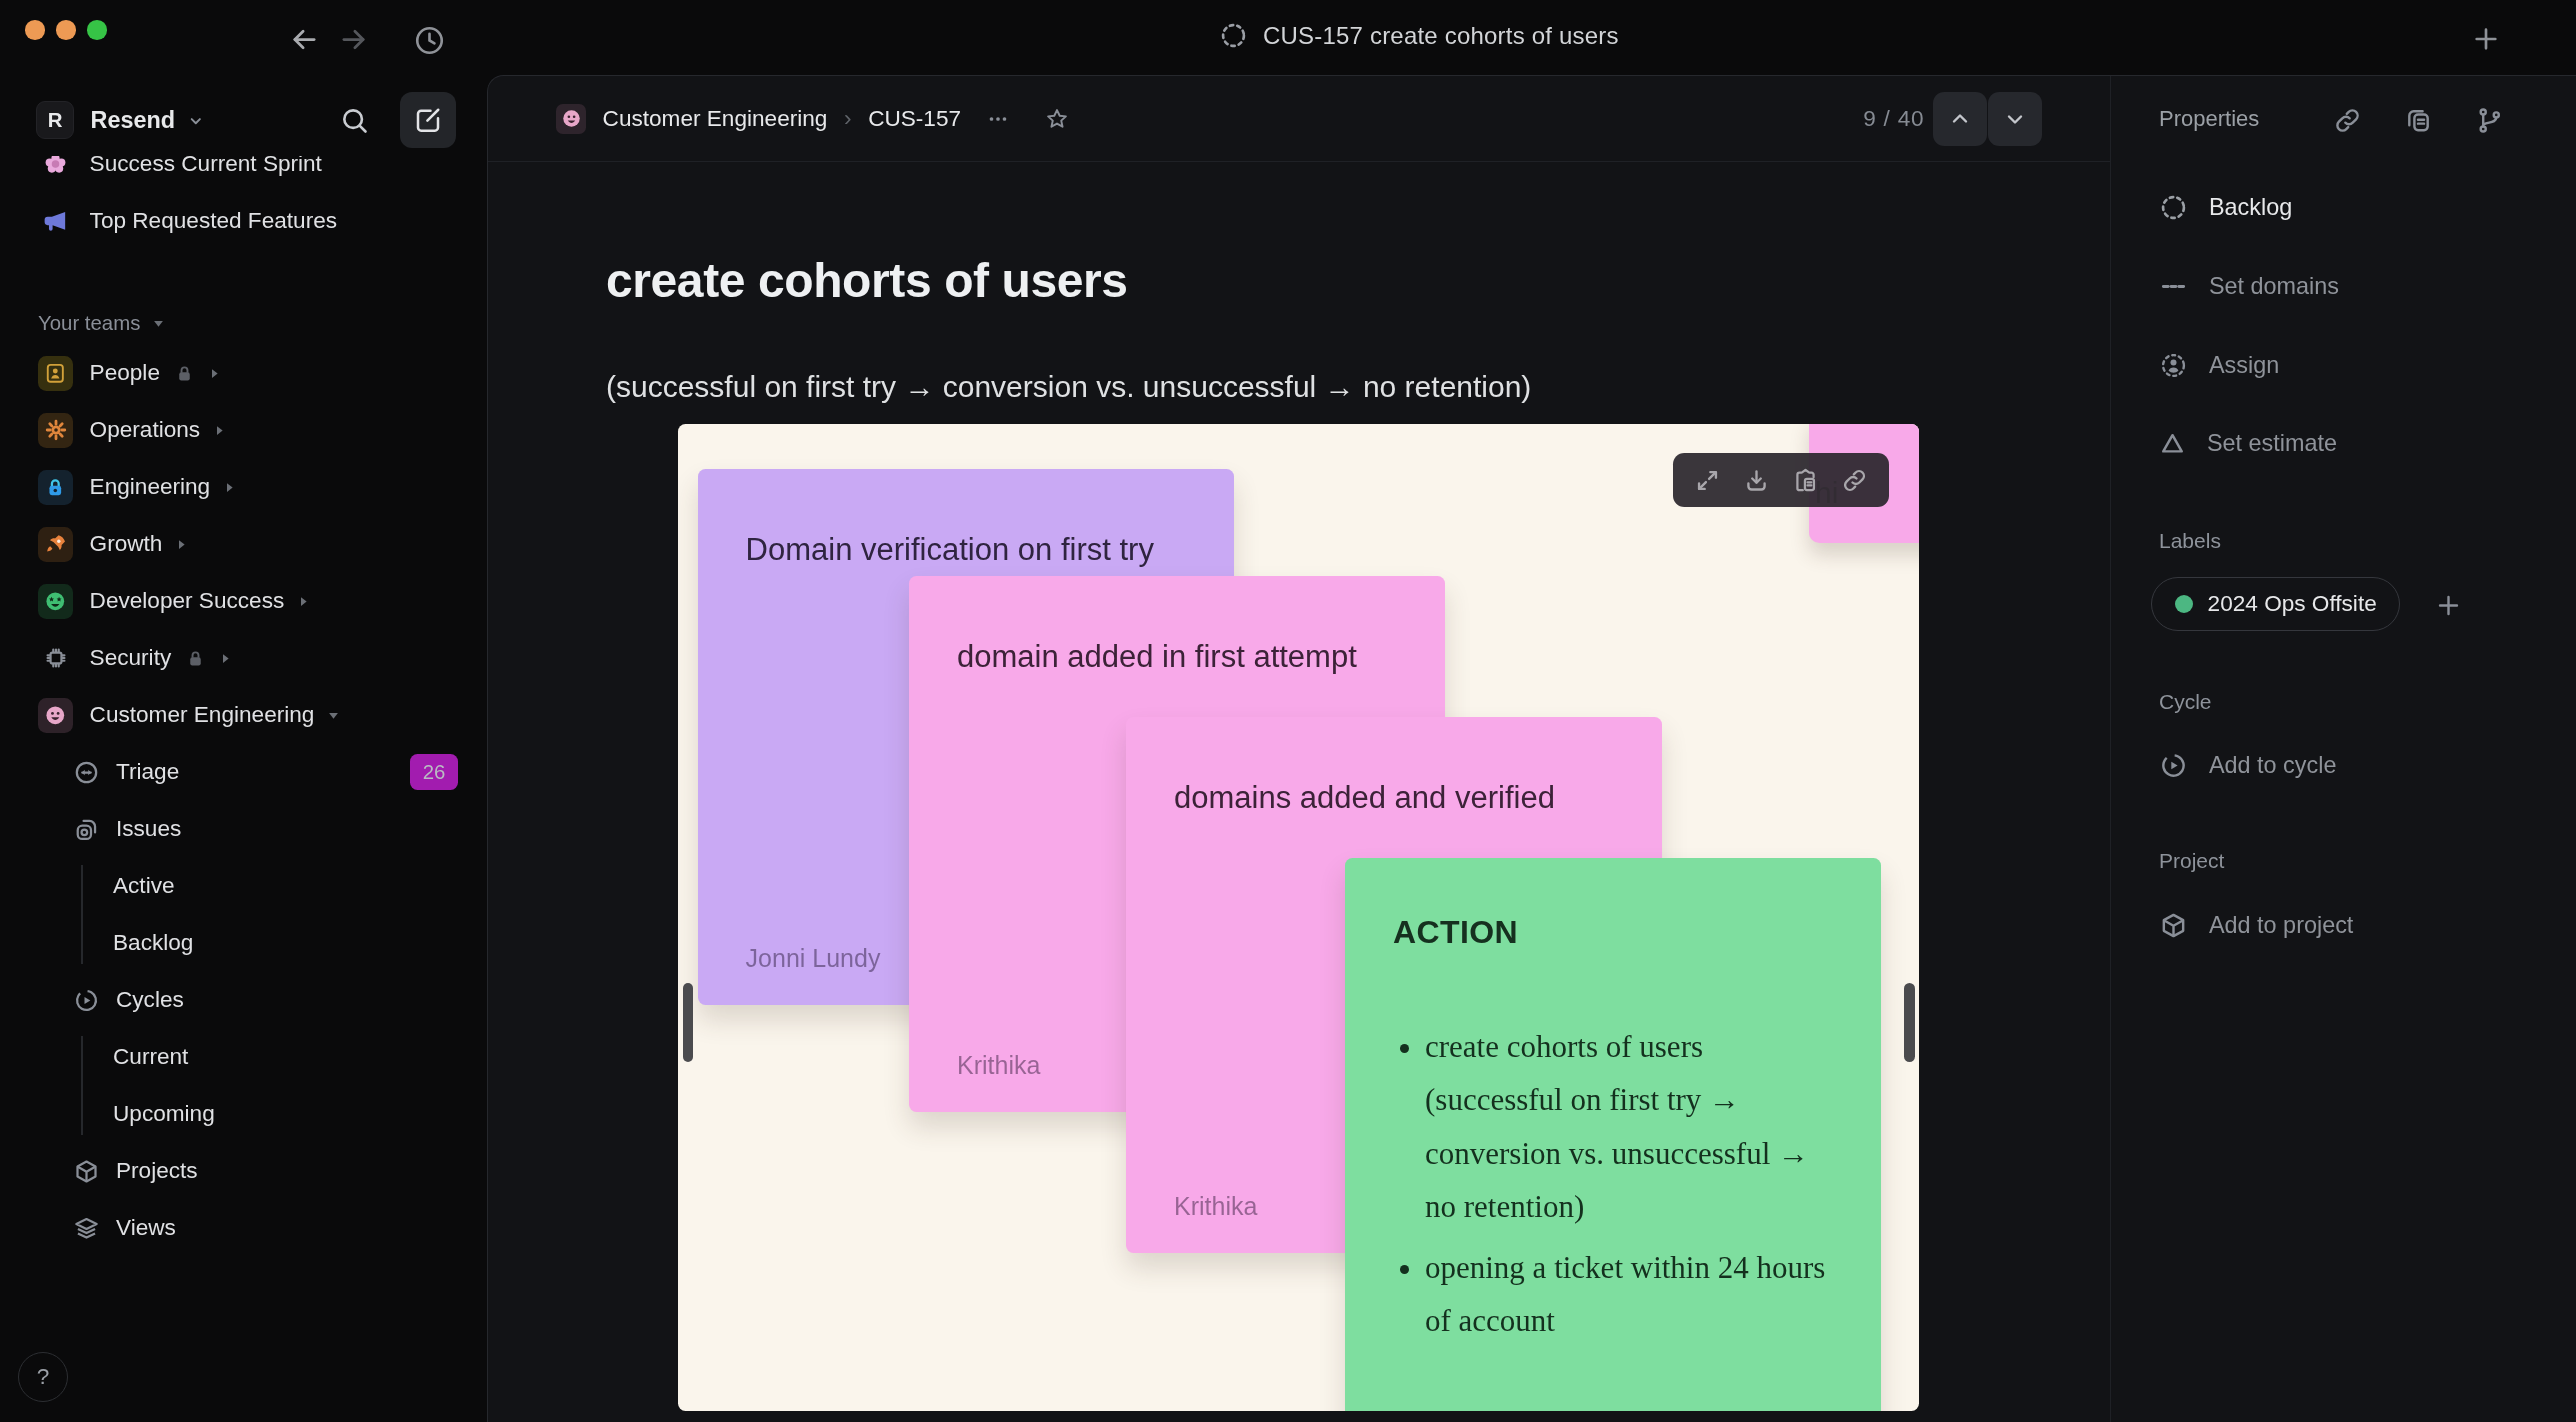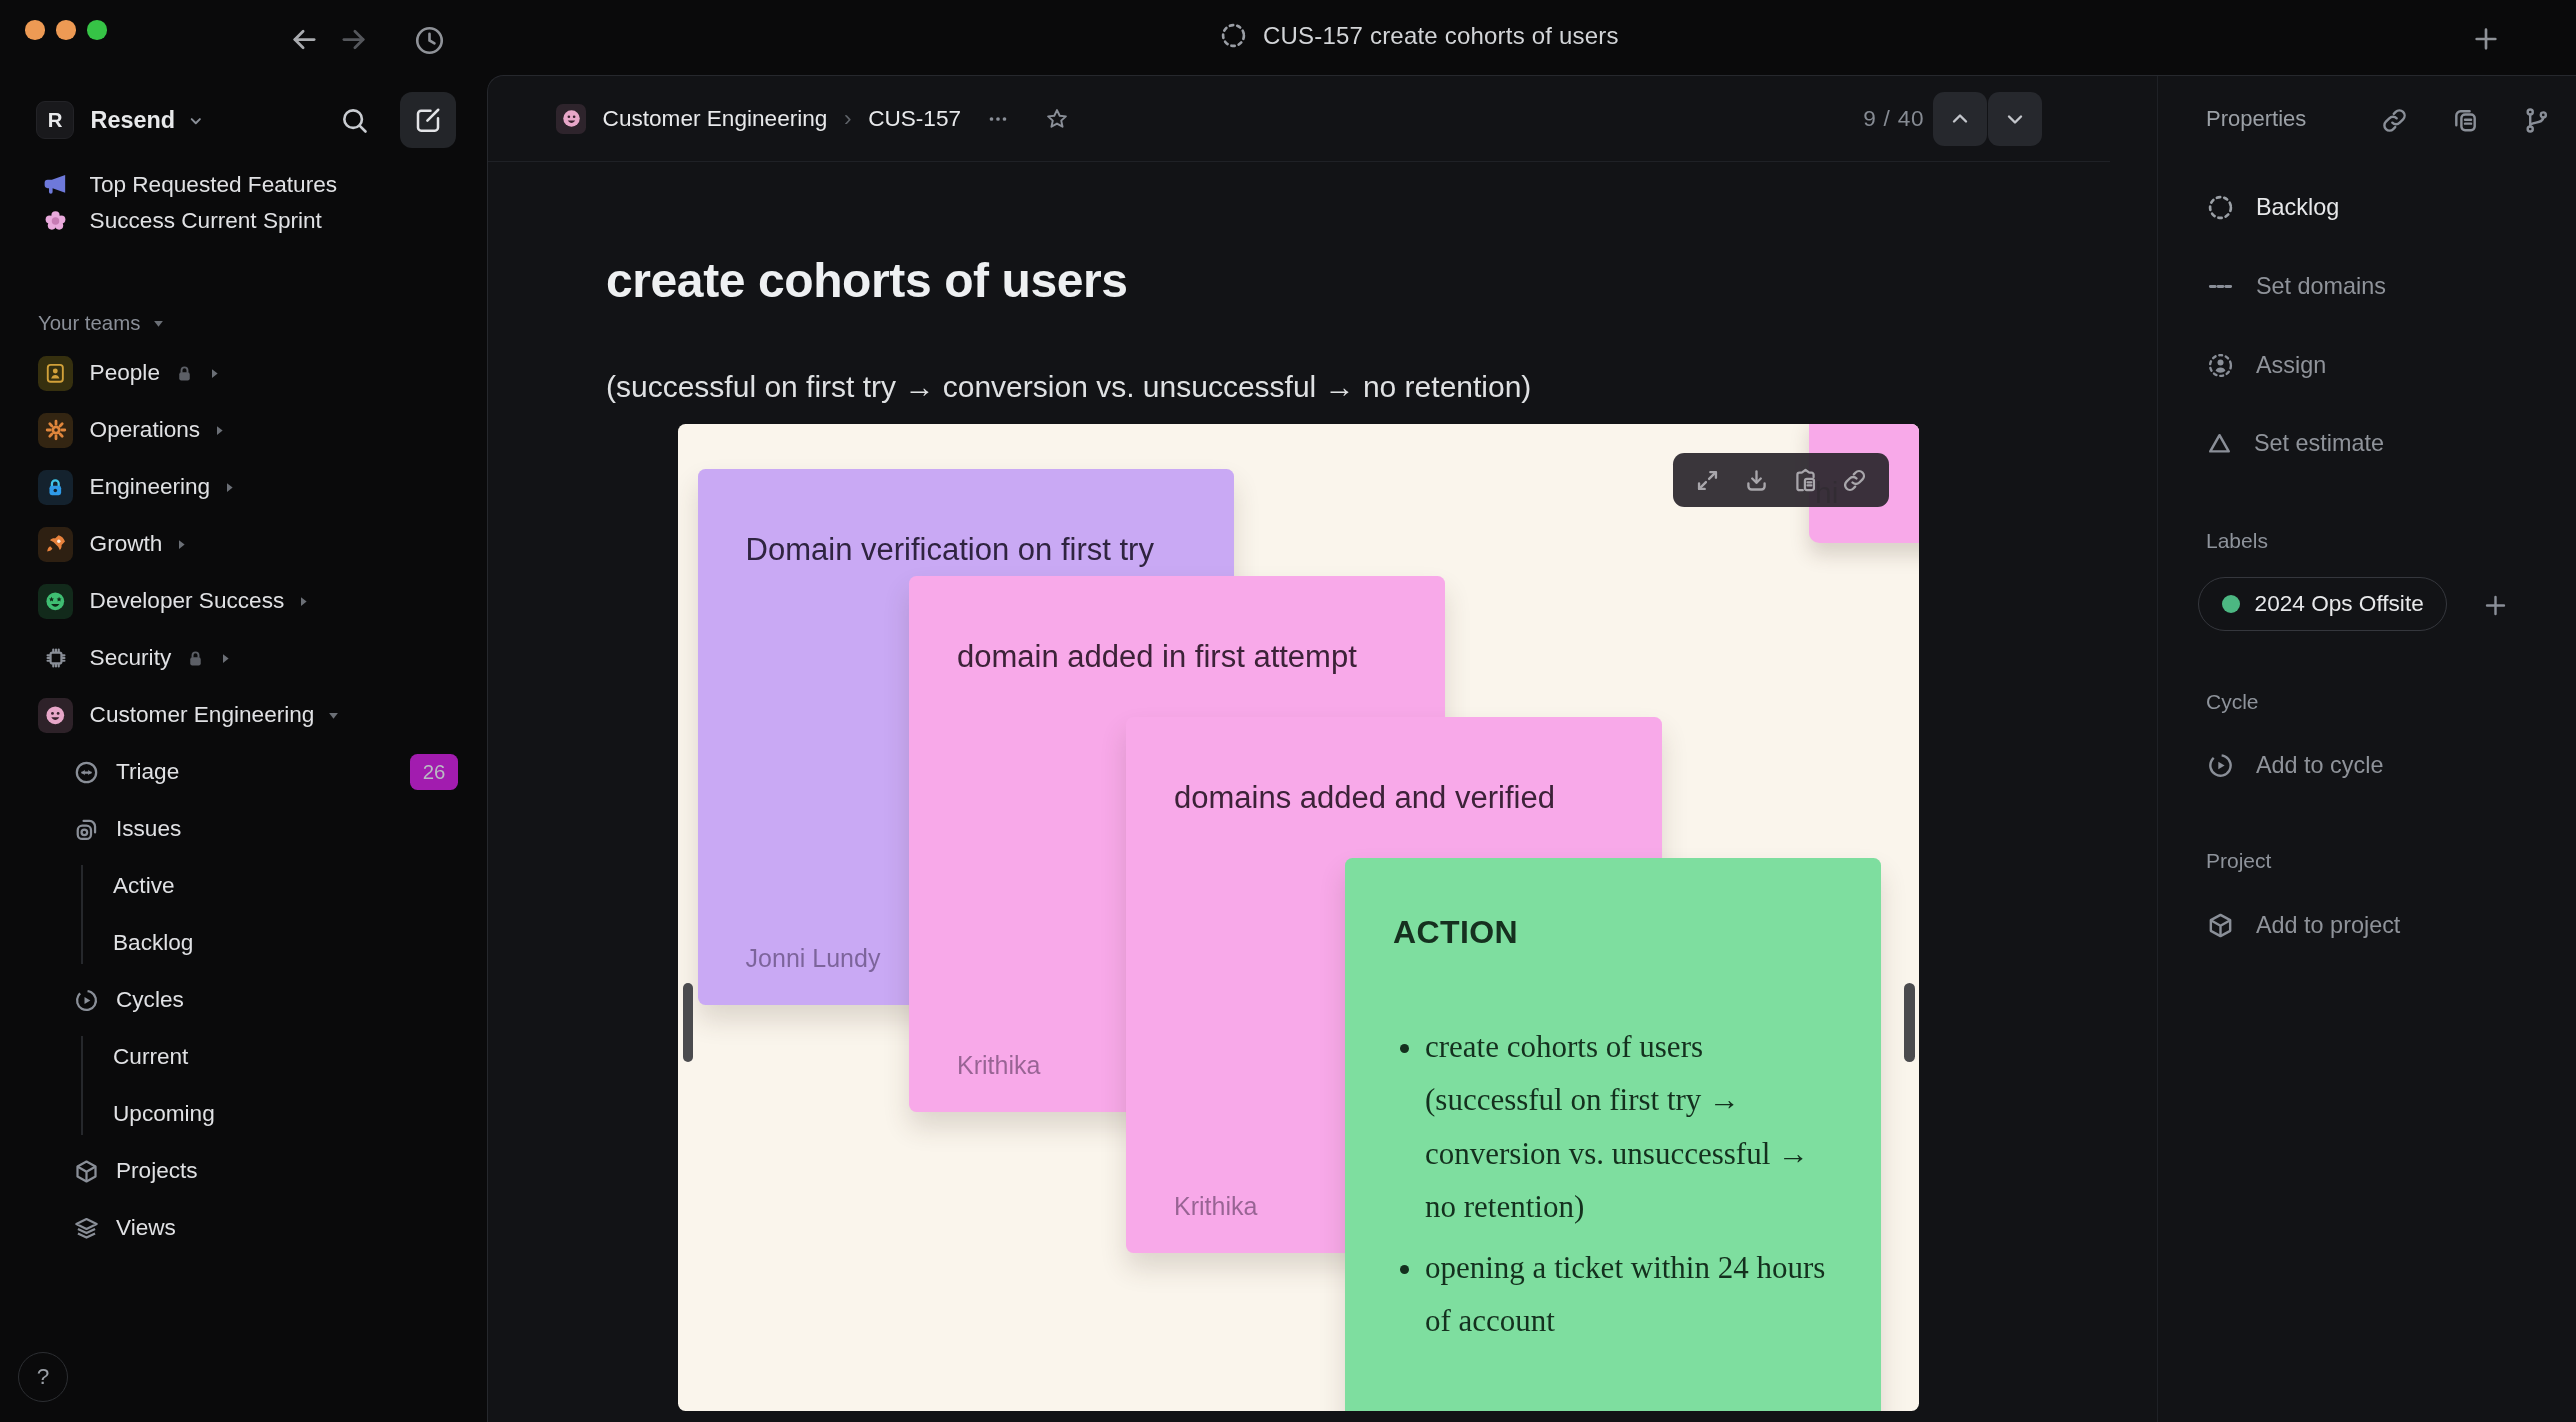--- a/index.html
+++ b/index.html
@@ -95,21 +95,21 @@
   .n5 .frag { position:absolute; left:6px; top:63px; font-size:30px; color:#8f6f86; }
 
   .img-toolbar { position:absolute; left:995px; top:29.4px; width:216px; height:54px; z-index:10;
     background:rgba(43,39,45,.93); border-radius:11.3px; display:flex; align-items:center;
     justify-content:space-around; padding:0 10.6px; }
   .handle { position:absolute; width:10.6px; height:79px; border-radius:6px; background:#4b4b4e; z-index:11; }
   .handle.hl { left:4.5px; top:559px; }
   .handle.hr { left:1226px; top:559px; }
 
   
-  .props { position:absolute; right:0; top:0; width:419px; bottom:0; border-left:0.8px solid #1f2126; }
+  .props { position:absolute; right:0; top:0; width:466px; bottom:0; border-left:0.8px solid #1f2126; }
   .props-head { position:absolute; left:48px; top:30px; font-size:22px; color:#9ba0a6; }
   .ph-ic { position:absolute; top:30px; }
   .prow { position:absolute; left:48px; height:45px; display:flex; align-items:center; gap:21px; }
   .prow .ptxt { font-size:23.4px; color:#8f939a; }
   .prow .ptxt.strong { color:#e7e8ea; font-weight:500; }
   .psect { position:absolute; left:48px; font-size:21px; color:#8e939b; }
   .label-pill { position:absolute; left:40px; top:501px; height:54px; border:0.8px solid #35373d; border-radius:28px;
     display:flex; align-items:center; gap:15px; padding:0 22.6px; }
   .label-dot { width:18px; height:18px; border-radius:50%; }
   .label-txt { font-size:22.6px; color:#e7e8ea; }
@@ -176,45 +176,45 @@
     </span>
     <span class="compose-btn">
       <svg width="30" height="30" viewBox="0 0 24 24" fill="none" stroke="#e3e4e7" stroke-width="2" stroke-linecap="round" stroke-linejoin="round">
           <path d="M20 10.5V18a2.5 2.5 0 0 1-2.5 2.5h-11A2.5 2.5 0 0 1 4 18V7a2.5 2.5 0 0 1 2.5-2.5H14"></path>
           <path d="M20.2 3.8 11.5 12.5"></path>
         </svg>
     </span>
 
     <div class="nav-list">
 
-      <div class="srow">
-        <span class="ibox">
-          <svg width="29" height="29" viewBox="0 0 24 24">
-              <path d="M20 4.2 9 8H5.5A2.5 2.5 0 0 0 3 10.5v2A2.5 2.5 0 0 0 5.5 15H6.6v3.2a1.5 1.5 0 0 0 3 0v-3l10.4 3.6z" fill="#6E79DA"></path>
-            </svg>
-        </span>
-        <span class="lbl">Top Requested Features</span>
-      </div>
-
       <div class="srow first">
         <span class="ibox">
           <svg width="29" height="29" viewBox="0 0 24 24">
               <g fill="#E9A9DC">
                 <circle cx="12" cy="7" r="3.4"></circle>
                 <circle cx="7.2" cy="10.4" r="3.4"></circle>
                 <circle cx="16.8" cy="10.4" r="3.4"></circle>
                 <circle cx="9" cy="15.4" r="3.4"></circle>
                 <circle cx="15" cy="15.4" r="3.4"></circle>
               </g>
               <circle cx="12" cy="11.6" r="3.1" fill="#C77BB4"></circle>
             </svg>
         </span>
         <span class="lbl">Success Current Sprint</span>
       </div>
 
+      <div class="srow">
+        <span class="ibox">
+          <svg width="29" height="29" viewBox="0 0 24 24">
+              <path d="M20 4.2 9 8H5.5A2.5 2.5 0 0 0 3 10.5v2A2.5 2.5 0 0 0 5.5 15H6.6v3.2a1.5 1.5 0 0 0 3 0v-3l10.4 3.6z" fill="#6E79DA"></path>
+            </svg>
+        </span>
+        <span class="lbl">Top Requested Features</span>
+      </div>
+
       <div class="gap"></div>
 
       <div class="sect-head">
         <span class="lbl">Your teams</span>
         <svg width="15" height="15" viewBox="0 0 24 24" fill="#6b6f76">
             <path d="M5 8h14l-7 9z"></path>
           </svg>
       </div>
 
       <div class="srow">

